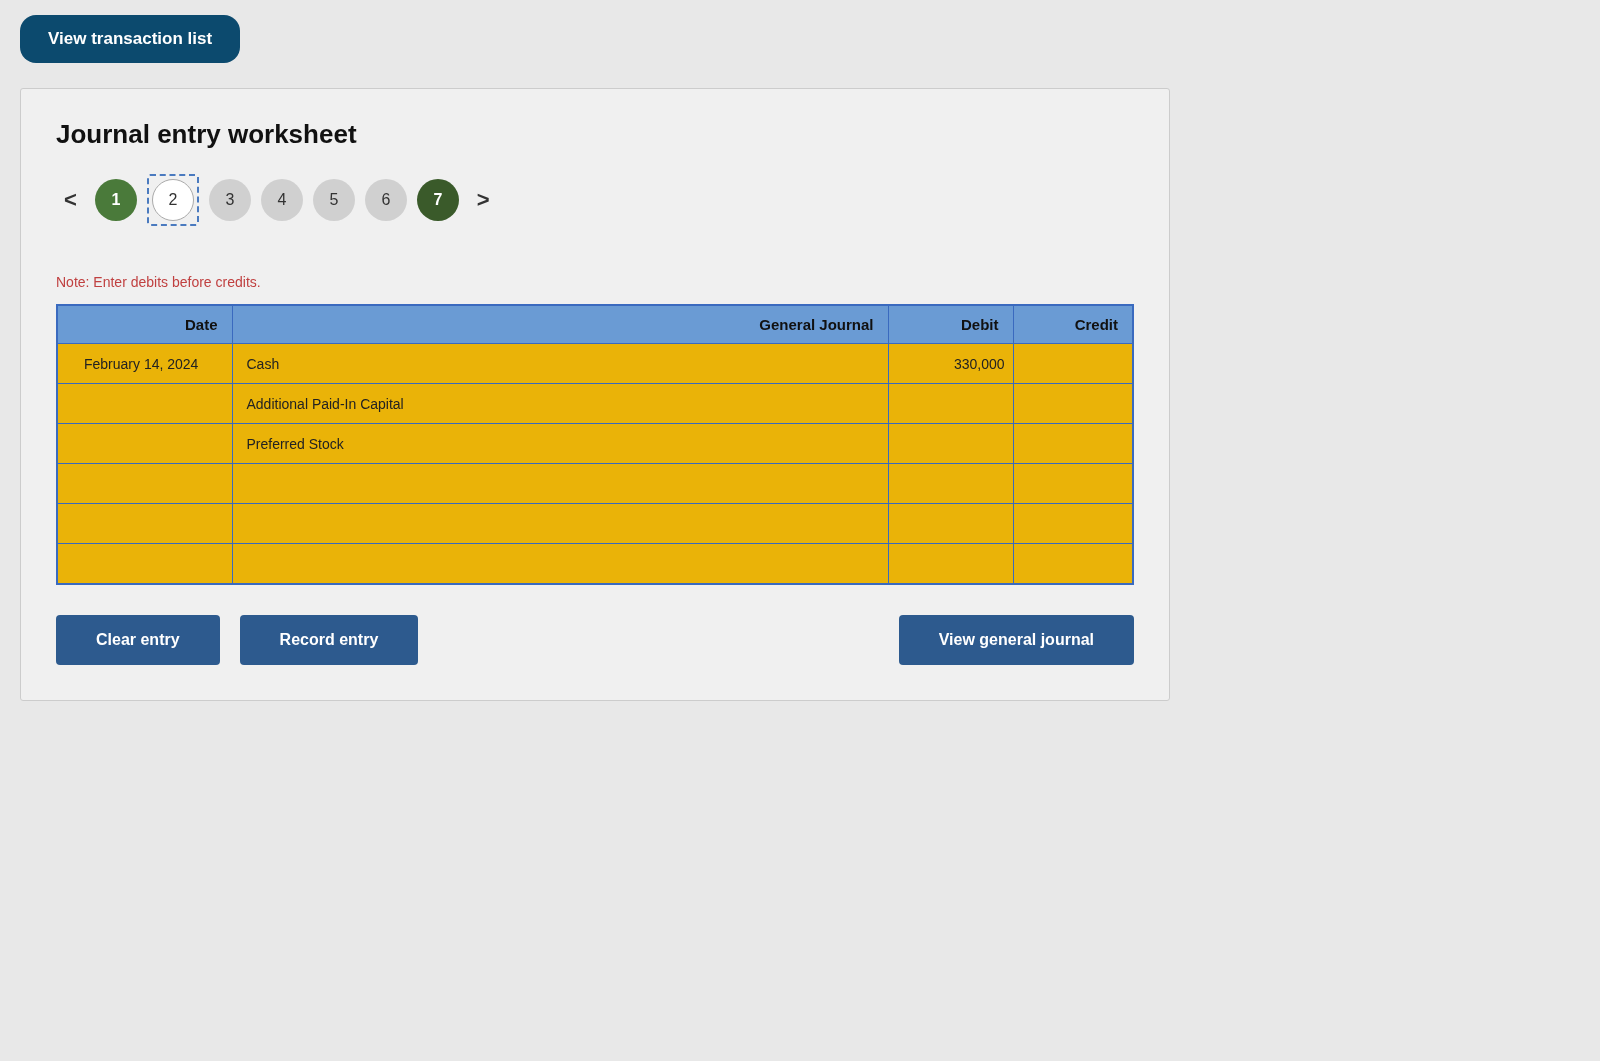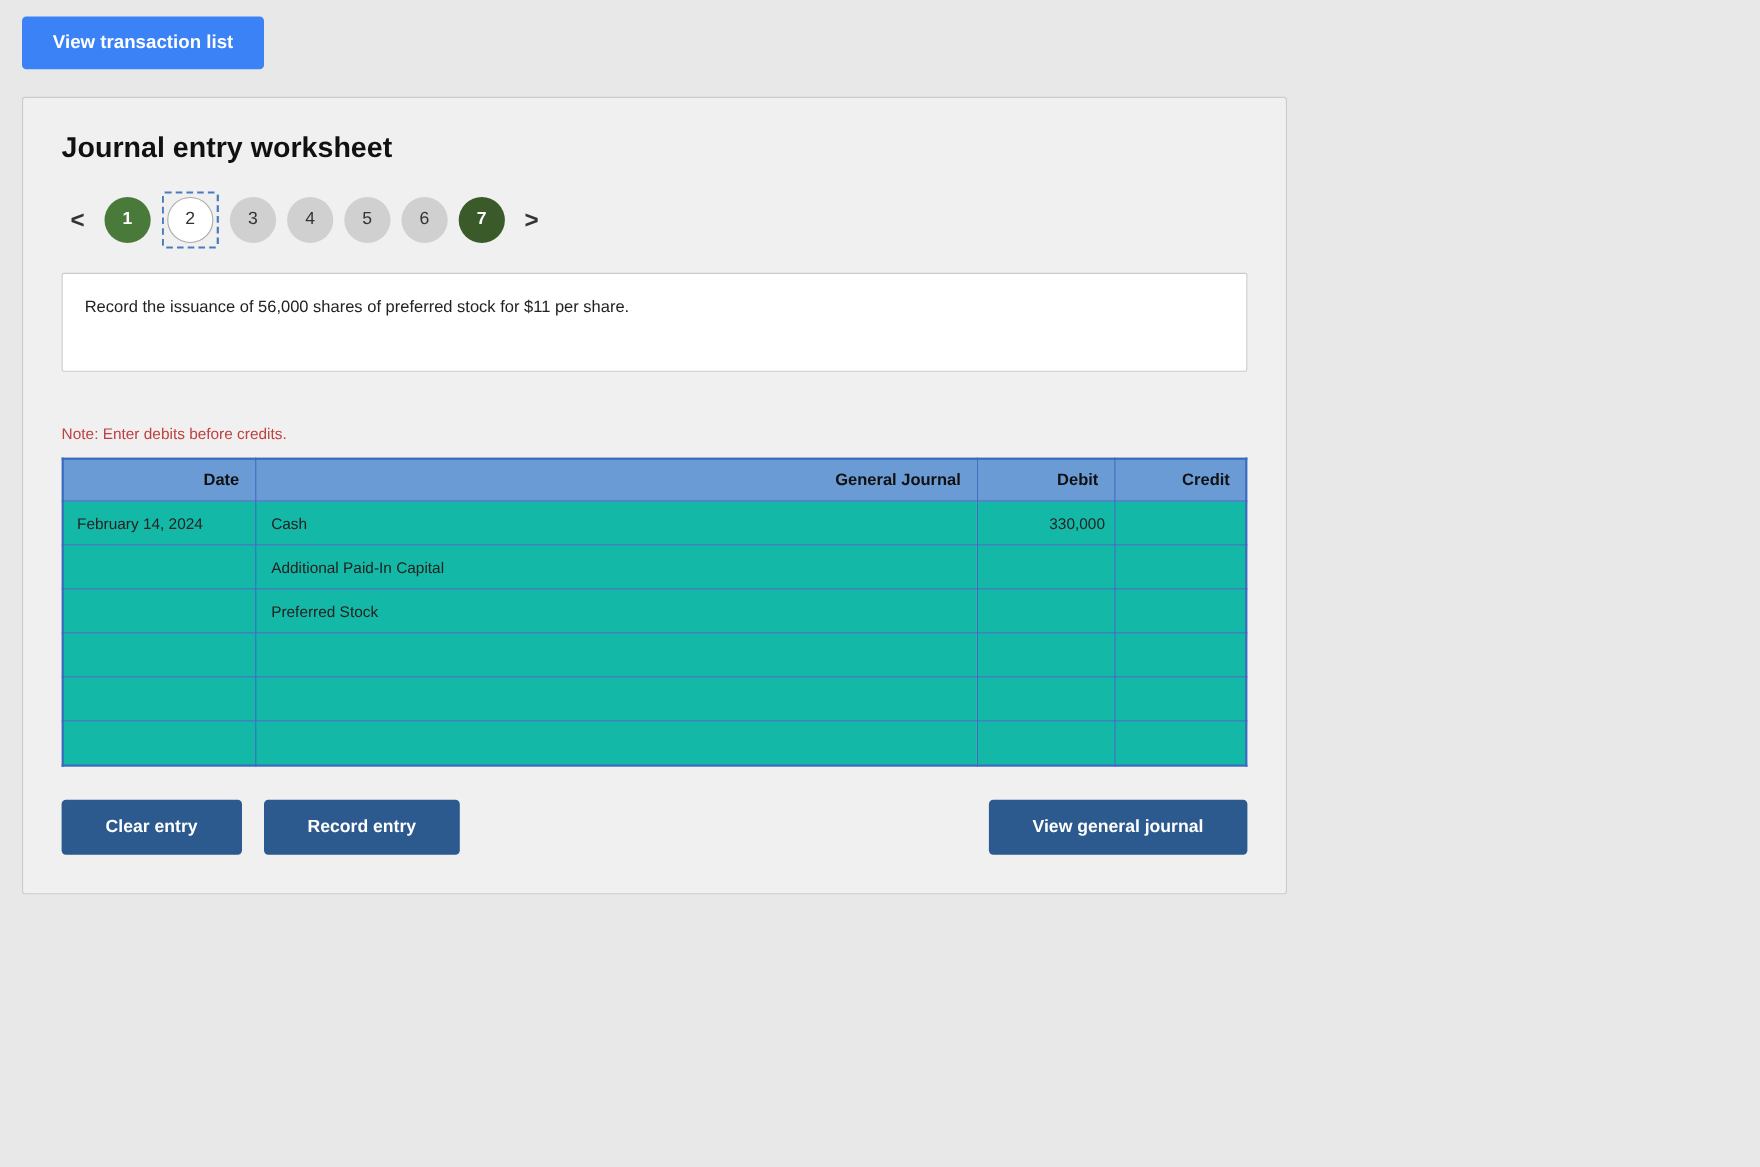--- a/index.html
+++ b/index.html
@@ -10,28 +10,28 @@
       color: #222;
       min-height: 1061px;
       width: 1600px;
     }
 
     
     .top-bar {
       padding: 15px 20px;
     }
     .view-transaction-btn {
-      background: #3b82f6;
+      background: #0c4a6e;
       color: #fff;
       border: none;
       padding: 14px 28px;
       font-size: 17px;
       font-weight: bold;
       cursor: pointer;
-      border-radius: 4px;
+      border-radius: 16px;
     }
 
     
     .card {
       background: #f0f0f0;
       border: 1px solid #ccc;
       margin: 10px 20px 20px 20px;
       padding: 30px 35px 35px 35px;
       border-radius: 3px;
       max-width: 1150px;
@@ -122,22 +122,22 @@
       background: #6a9bd4;
       color: #111;
       font-weight: bold;
       padding: 10px 14px;
       border: 1px solid #3a6abf;
       text-align: right;
       font-size: 15px;
     }
     .journal-table td {
       border: 1px solid #3a6abf;
-      padding: 8px 12px;
-      background: #14b8a6;
+      padding: 8px 26px;
+      background: #eab308;
       font-size: 14px;
       height: 40px;
       vertical-align: middle;
     }
     .journal-table td.date-cell {
       width: 175px;
       color: #222;
       white-space: nowrap;
     }
     .journal-table td.journal-cell {
@@ -217,23 +217,20 @@
       <span>6</span>
     </button>
 
     <button class="step-circle active-dark">
       <span>7</span>
     </button>
 
     <button class="nav-arrow">&gt;</button>
   </div>
 
-  <div class="instruction-box">
-    <span>Record the issuance of 56,000 shares of preferred stock for $11 per share.</span>
-  </div>
 
   <div class="note-text">Note: Enter debits before credits.</div>
 
   <table class="journal-table">
     <thead>
       <tr>
         <th class="col-date">Date</th>
         <th class="col-journal">General Journal</th>
         <th class="col-debit">Debit</th>
         <th class="col-credit">Credit</th>

